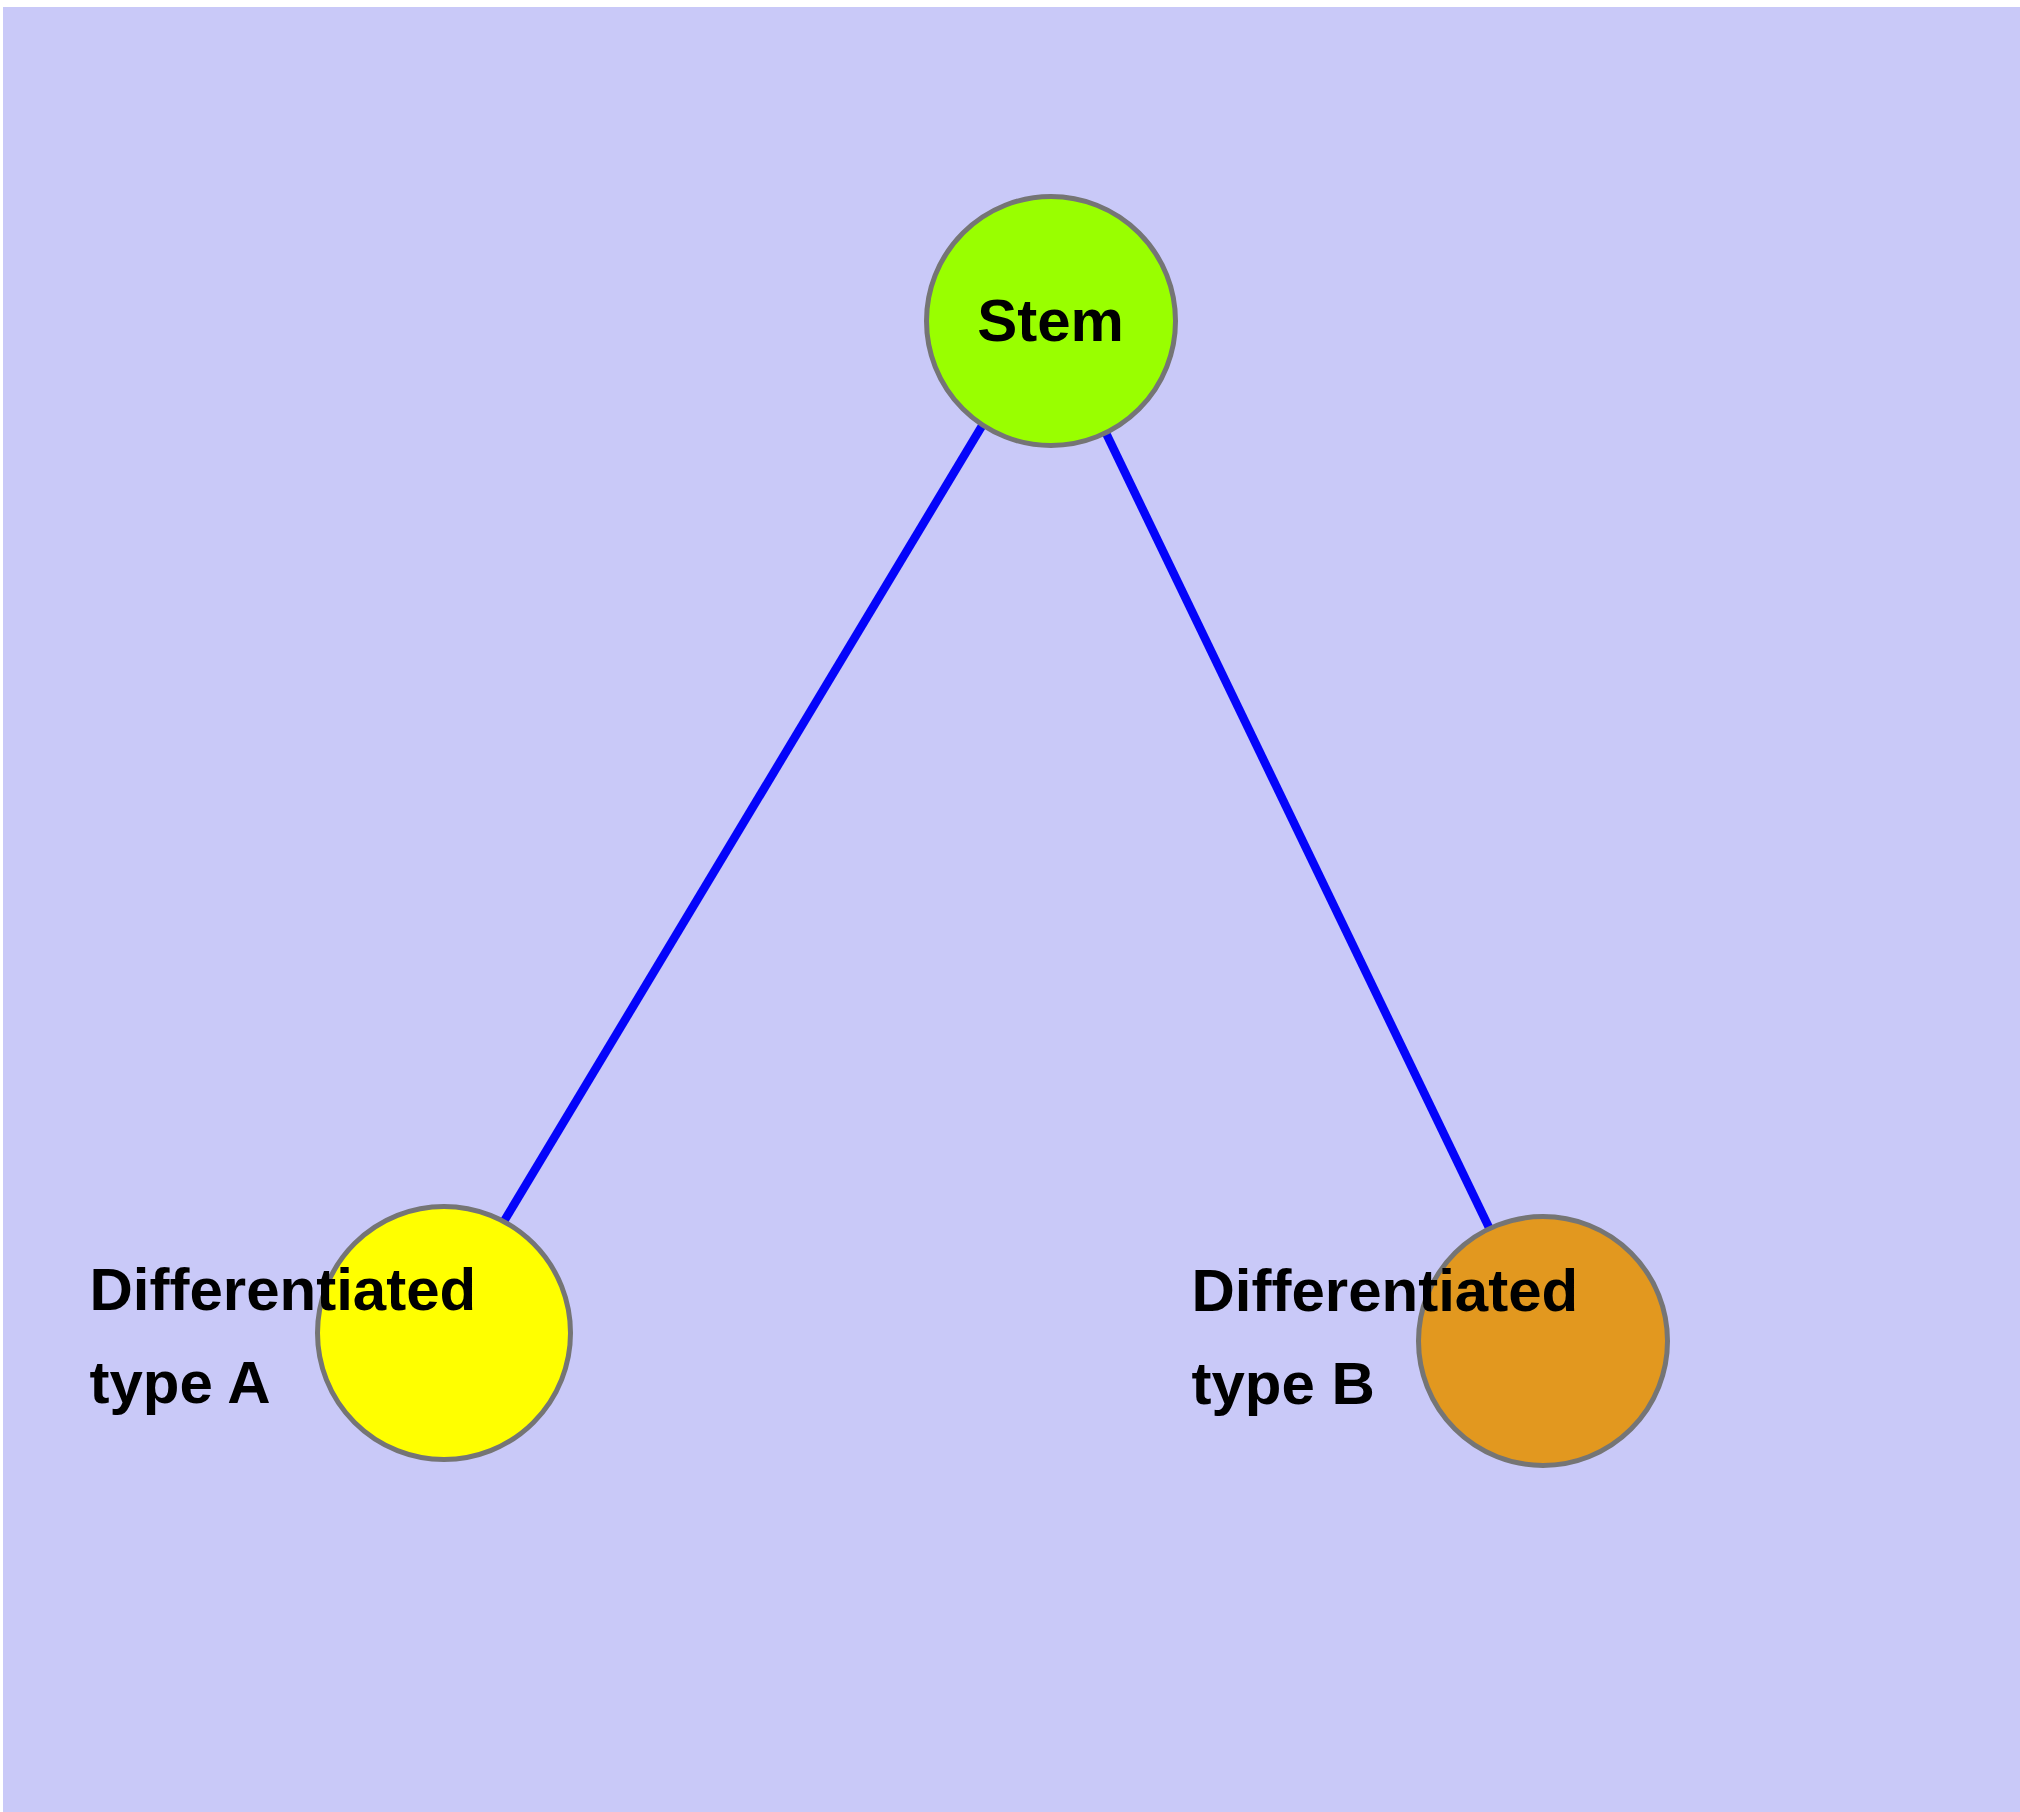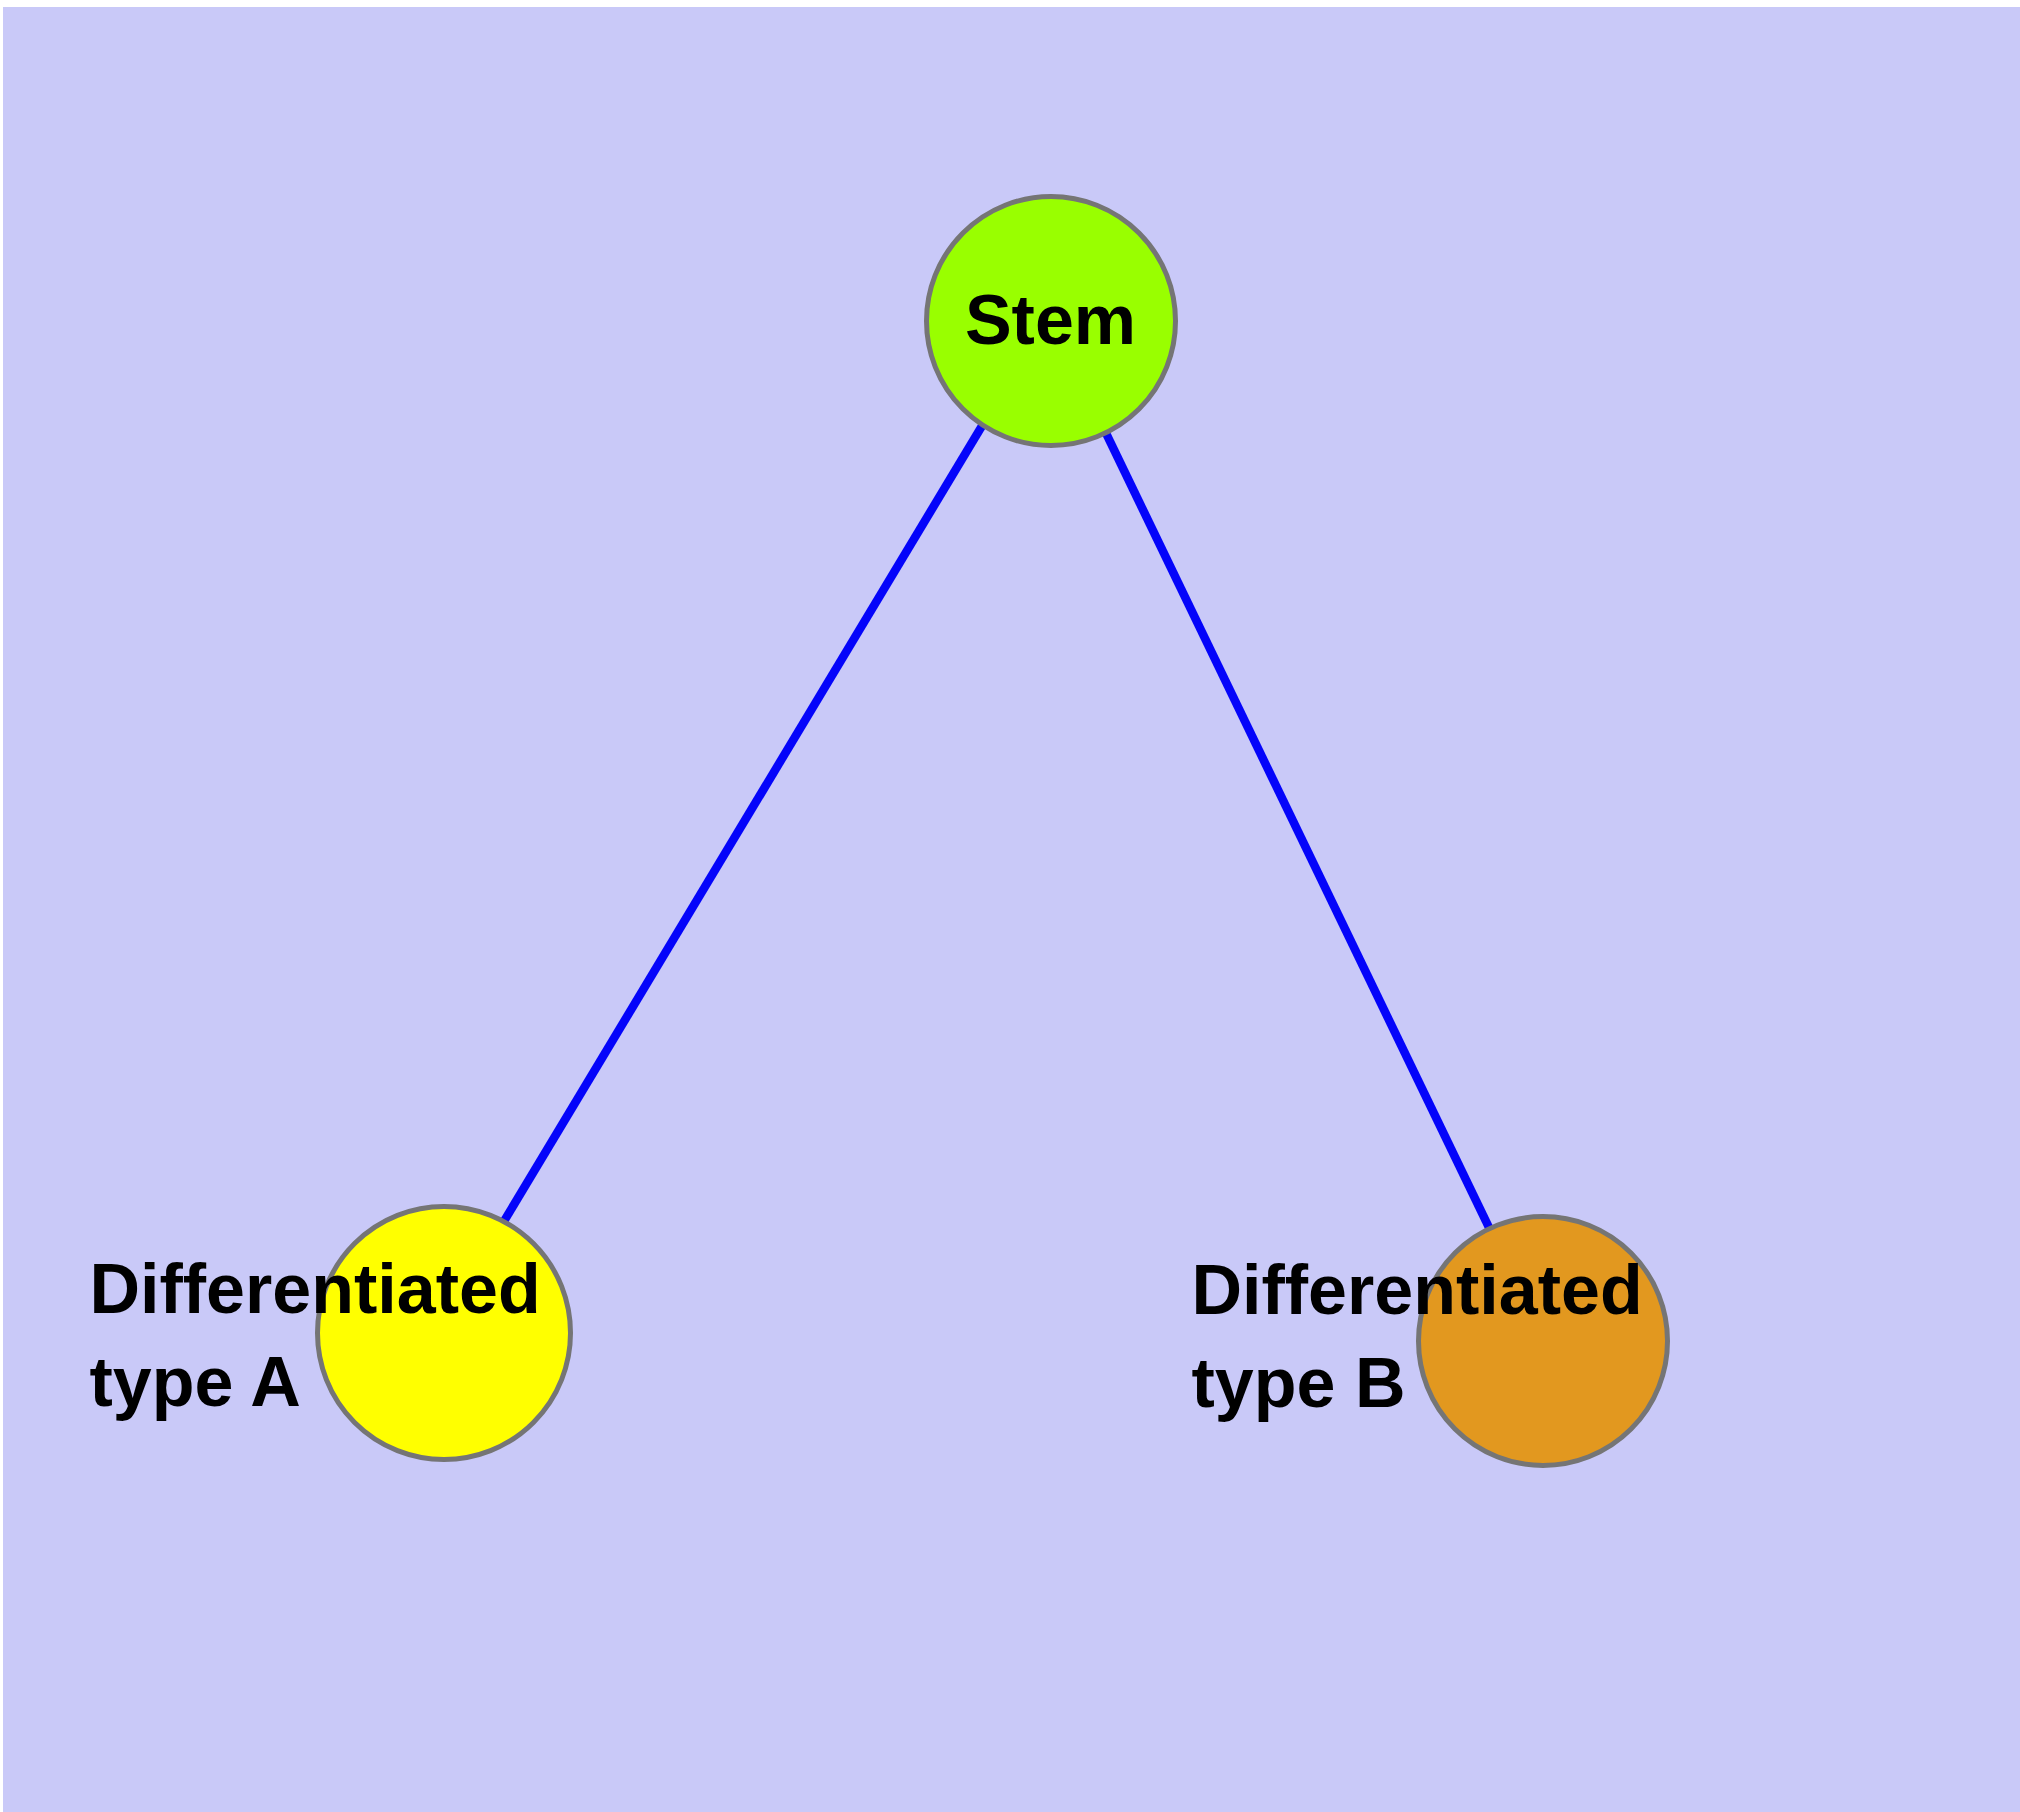--- a/index.html
+++ b/index.html
@@ -57,21 +57,21 @@
   }
   .node-type-b {
     left: 1413px;
     top: 1207px;
     width: 254px;
     height: 254px;
     background: #E2981F;
   }
   .node-label {
     font-weight: bold;
-    font-size: 70px;
+    font-size: 60px;
     line-height: 93px;
     color: #000000;
     text-align: center;
     white-space: pre-line;
   }
   .floating-label {
     position: absolute;
     width: 678px;
     z-index: 3;
   }

